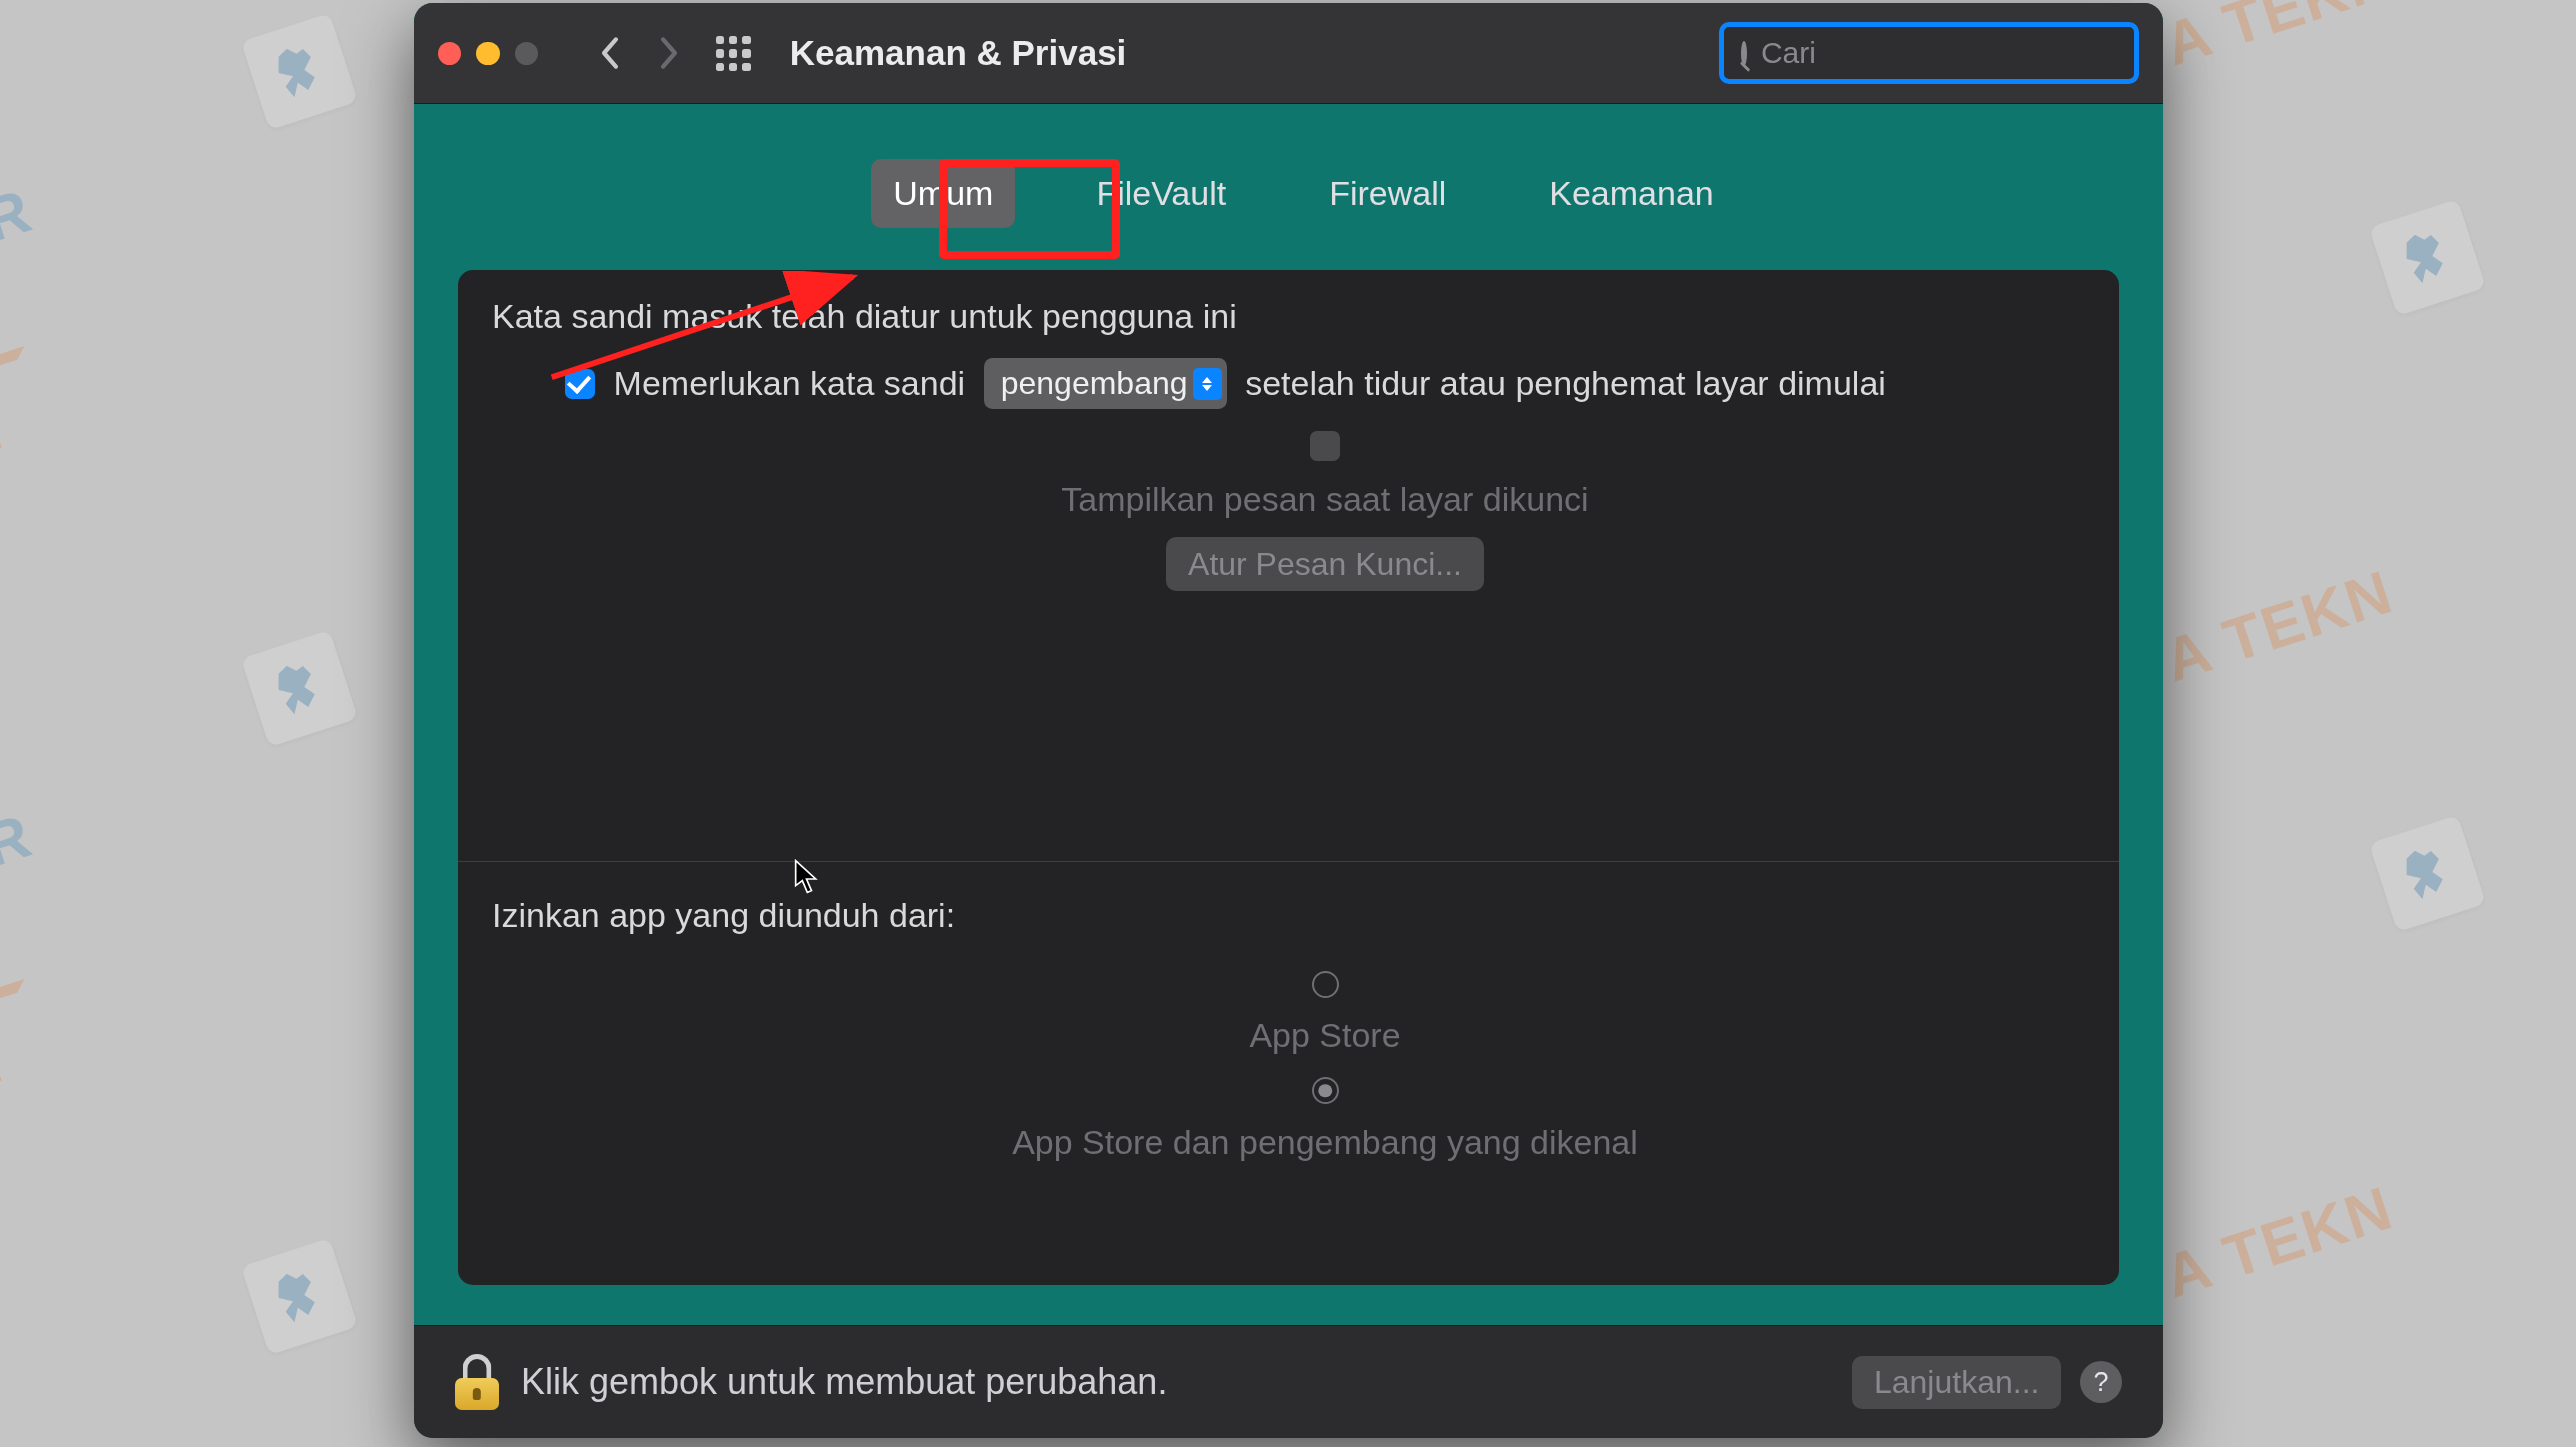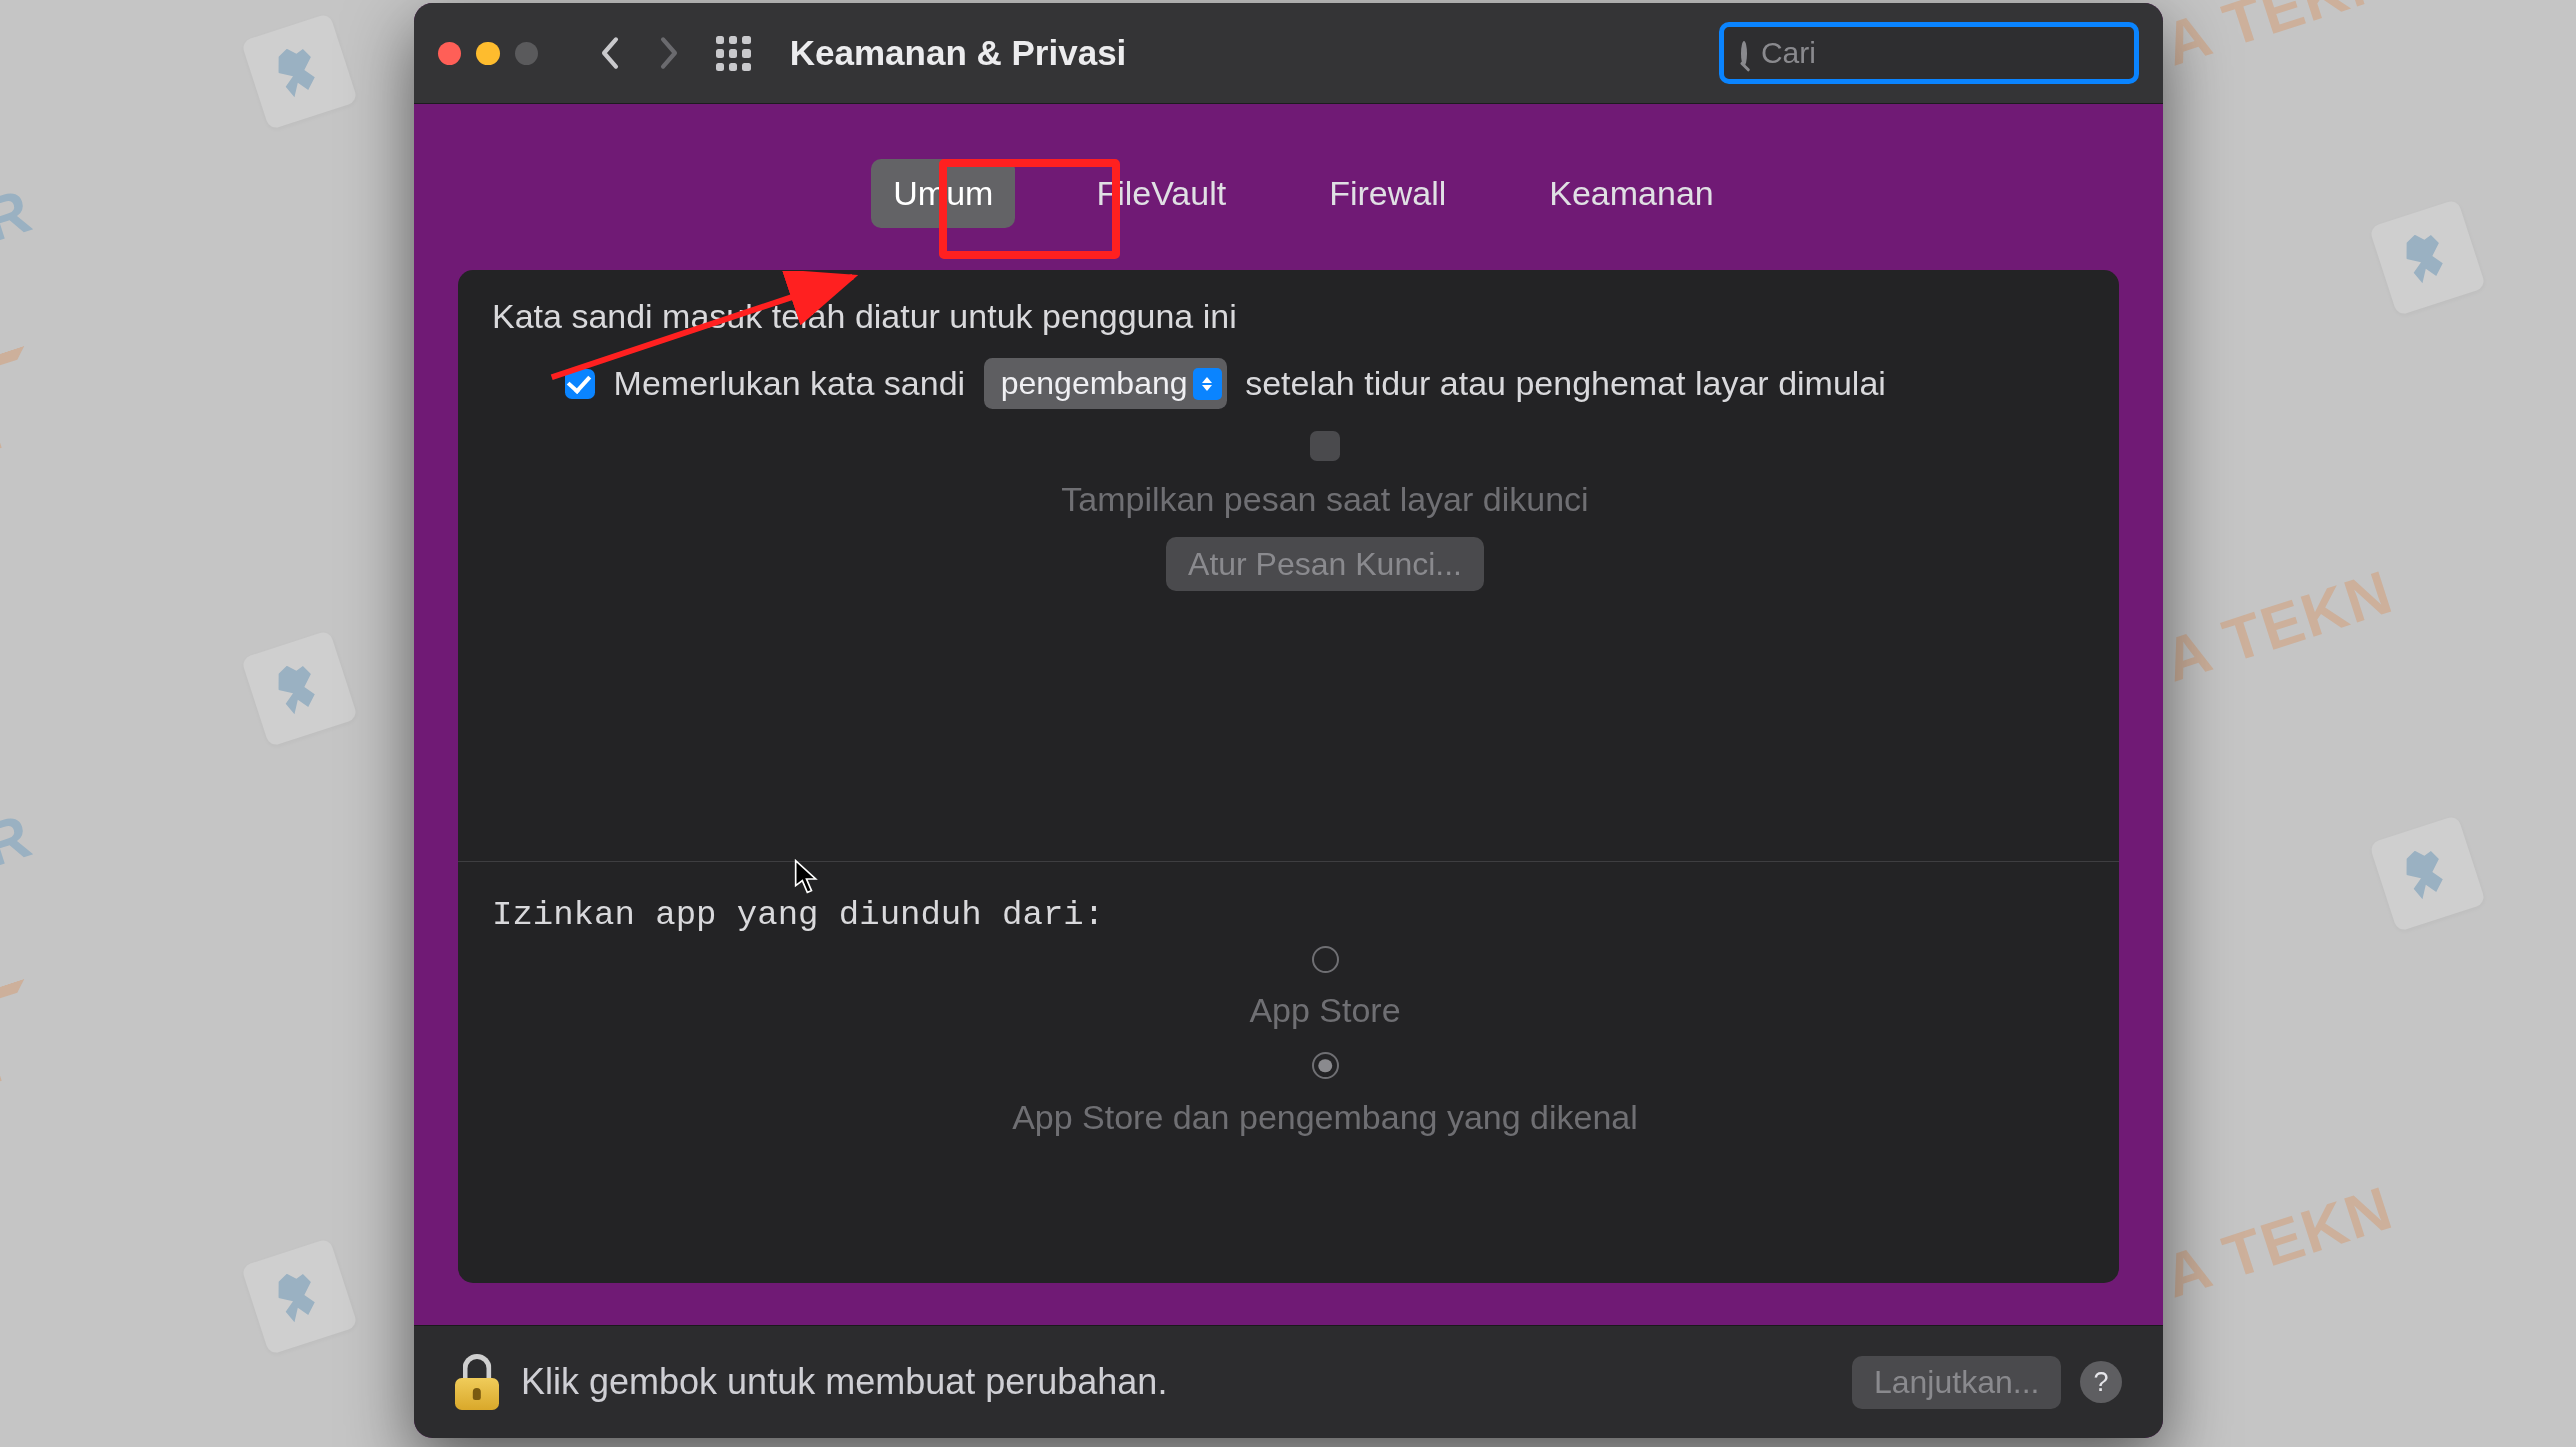--- a/index.html
+++ b/index.html
@@ -72,21 +72,21 @@
       background: #e07a2f;
     }
 
     
     .window {
       position: absolute;
       left: 414px;
       top: 3.4px;
       width: 1749px;
       height: 1435px;
-      background: #701a75;
+      background: #0f766e;
       border-radius: 18.6px;
       box-shadow: 0 25px 68px rgba(0,0,0,0.55);
       overflow: hidden;
       color: #d5d5d7;
     }
     .titlebar {
       height: 101px;
       display: flex;
       align-items: center;
       padding: 0 23.6px;
@@ -254,21 +254,21 @@
       border: 2.5px solid #6f6f73; flex-shrink:0;
       position:relative;
     }
     .radio.selected::after {
       content:""; position:absolute; left:50%; top:50%;
       width:13.5px; height:13.5px; background:#8a8a8e; border-radius:50%;
       transform:translate(-50%,-50%);
     }
 
     .section-label {
-      font-size: 34px; color:#d9d9dc; margin-bottom: 12px; font-family: Liberation Mono, monospace;
+      font-size: 34px; color:#d9d9dc; margin-bottom: 36px;
     }
 
     .footer {
       position:absolute; bottom:0; left:0; right:0;
       height: 113px; background:#2c2c2e;
       display:flex; align-items:center;
       padding: 0 41px; gap: 22px;
       border-top: 0.8px solid #1a1a1c;
     }
     .lock-icon {

